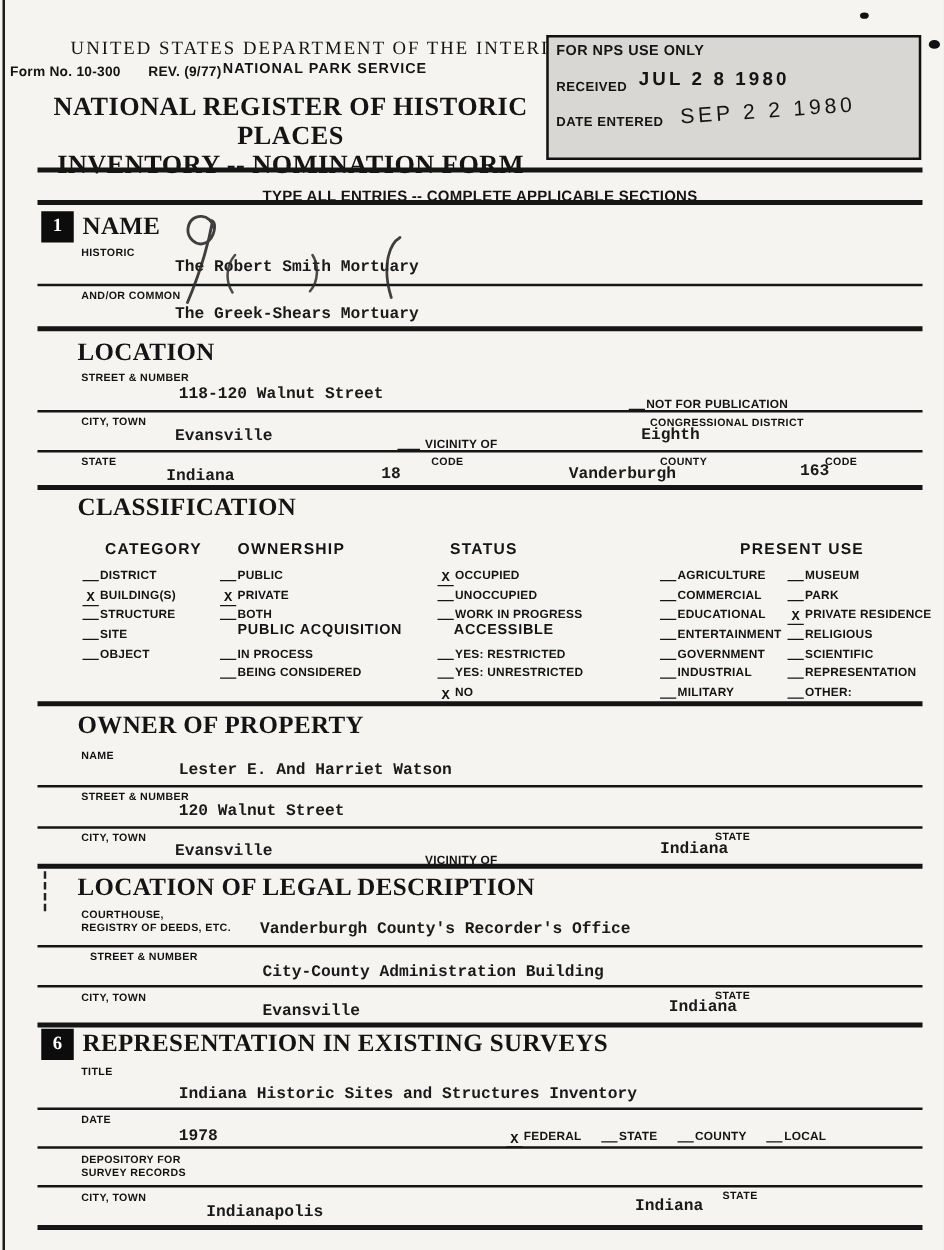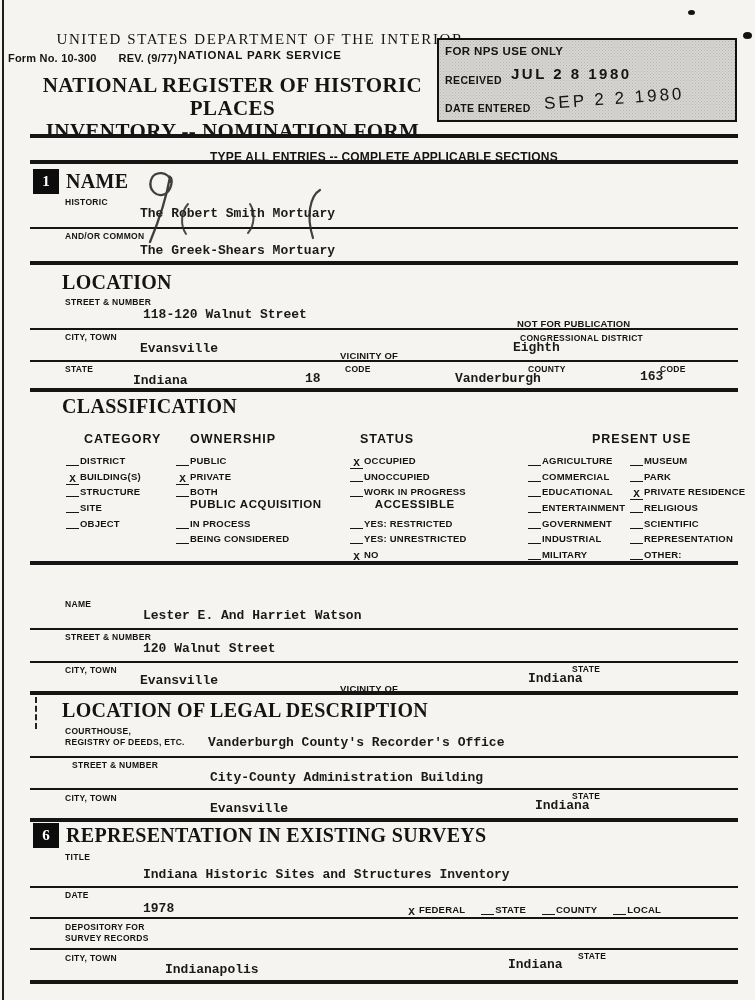--- a/index.html
+++ b/index.html
@@ -18,21 +18,21 @@
   
   .formno { position:absolute; left:8px; top:8px; font:700 11px/13px "Liberation Sans", sans-serif; letter-spacing:.2px;margin-top:44px; }
   .formno .rev { margin-left:22px; }
   .dept { position:absolute; left:0; top:30px; width:520px; text-align:center;
           font:400 15px/18px "Liberation Serif", serif; letter-spacing:1.6px; }
   .agency { position:absolute; left:0; top:48px; width:520px; text-align:center;
             font:700 11.5px/14px "Liberation Sans", sans-serif; letter-spacing:.8px; }
   .bigtitle { position:absolute; left:0; top:74px; width:465px; text-align:center;
               font:800 21px/23px "Liberation Serif", serif; letter-spacing:.4px; }
 
-  .npsbox { position:absolute; left:437px; top:38px; width:300px; height:84px;
+  .npsbox { position:absolute; left:437px; top:28px; width:300px; height:100px;
             border:2.5px solid #111; background-color:#d8d7d3;
             background-image:radial-gradient(#b5b4b0 22%, rgba(0,0,0,0) 23%),
                              radial-gradient(#b5b4b0 22%, rgba(0,0,0,0) 23%);
             background-size:3px 3px; background-position:0 0, 1.5px 1.5px; }
   .npsbox .boxtitle { position:absolute; left:6px; top:4px; font:700 11.5px/14px "Liberation Sans", sans-serif; letter-spacing:.4px; }
   .npsbox .rlabel { position:absolute; left:6px; top:34px; font:700 10.5px/12px "Liberation Sans", sans-serif; letter-spacing:.4px; }
   .npsbox .elabel { position:absolute; left:6px; top:62px; font:700 10.5px/12px "Liberation Sans", sans-serif; letter-spacing:.4px; }
   .stamp1 { position:absolute; left:72px; top:26px; font:700 15px/16px "Liberation Sans", sans-serif; letter-spacing:2.5px; }
   .stamp2 { position:absolute; left:105px; top:50px; font:400 17px/18px "Liberation Sans", sans-serif; letter-spacing:3px; transform:rotate(-4deg); }
 
@@ -55,21 +55,21 @@
         border-bottom:1.8px solid #161616; text-align:center;
         font:700 11px/12px "Liberation Mono", "DejaVu Sans Mono", monospace; margin-right:1px; }
   .ck.w18 { min-width:18px; margin-right:4px; }
   .cl { font:700 9.5px/15.7px "Liberation Sans", sans-serif; letter-spacing:.2px; }
   .ci.abs { position:absolute; }
 
   
   .col { position:absolute; }
   .col .ci { height:15.7px; }
   .colhead { position:absolute; font:700 12.5px/15px "Liberation Sans", sans-serif; letter-spacing:1px; }
-  .subhead { font:700 11.5px/15.7px "Liberation Sans", sans-serif; letter-spacing:.6px; height:15.7px;text-align:center; }
+  .subhead { font:700 11.5px/15.7px "Liberation Sans", sans-serif; letter-spacing:.6px; height:15.7px; }
 
   .dashmark { position:absolute; left:35px; top:697px; height:32px; width:0; border-left:2.5px dashed #222; }
 
   .levels { position:absolute; left:405px; top:899px; display:flex; gap:16px; }
 
   .hand { position:absolute; left:125px; top:168px; }
 </style>
 </head>
 <body>
 
@@ -189,20 +189,21 @@
     <div class="ci"><span class="ck"></span><span class="cl">PARK</span></div>
     <div class="ci"><span class="ck">X</span><span class="cl">PRIVATE RESIDENCE</span></div>
     <div class="ci"><span class="ck"></span><span class="cl">RELIGIOUS</span></div>
     <div class="ci"><span class="ck"></span><span class="cl">SCIENTIFIC</span></div>
     <div class="ci"><span class="ck"></span><span class="cl">REPRESENTATION</span></div>
     <div class="ci"><span class="ck"></span><span class="cl">OTHER:</span></div>
   </div>
 
   <div class="hr th" style="top:561px;"></div>
 
+  <div class="sechead" style="left:62px; top:568px;">OWNER OF PROPERTY</div>
   <div class="lbl" style="left:65px; top:599px;">NAME</div>
   <div class="typed" style="left:143px; top:608px;">Lester E. And Harriet Watson</div>
   <div class="hr" style="top:628px;"></div>
   <div class="lbl" style="left:65px; top:632px;">STREET &amp; NUMBER</div>
   <div class="typed" style="left:143px; top:641px;">120 Walnut Street</div>
   <div class="hr" style="top:661px;"></div>
   <div class="lbl" style="left:65px; top:665px;">CITY, TOWN</div>
   <div class="typed" style="left:140px; top:673px;">Evansville</div>
   <div class="ci abs" style="left:318px; top:678px;">
     <span class="ck w18"></span><span class="cl">VICINITY OF</span>

